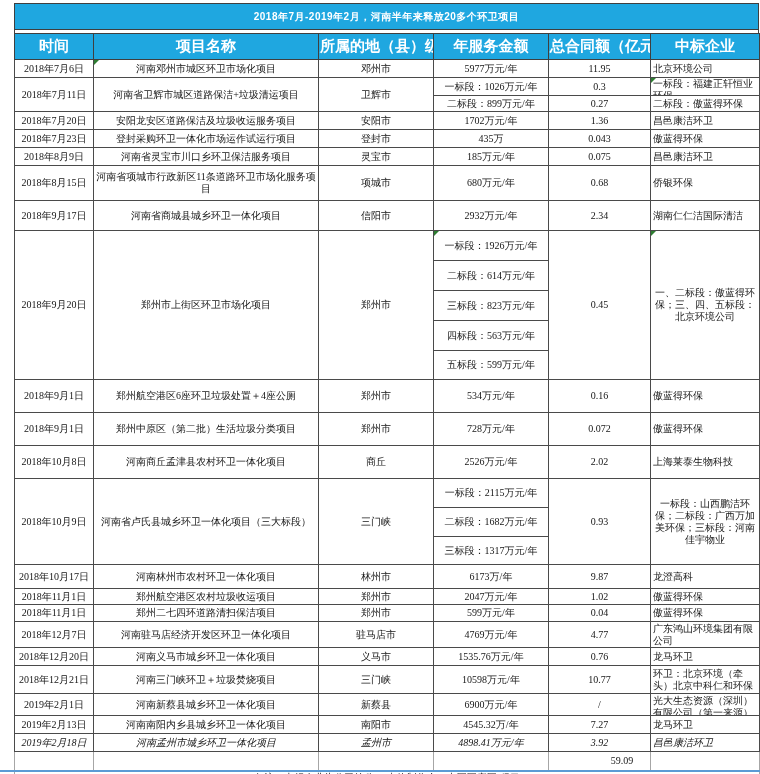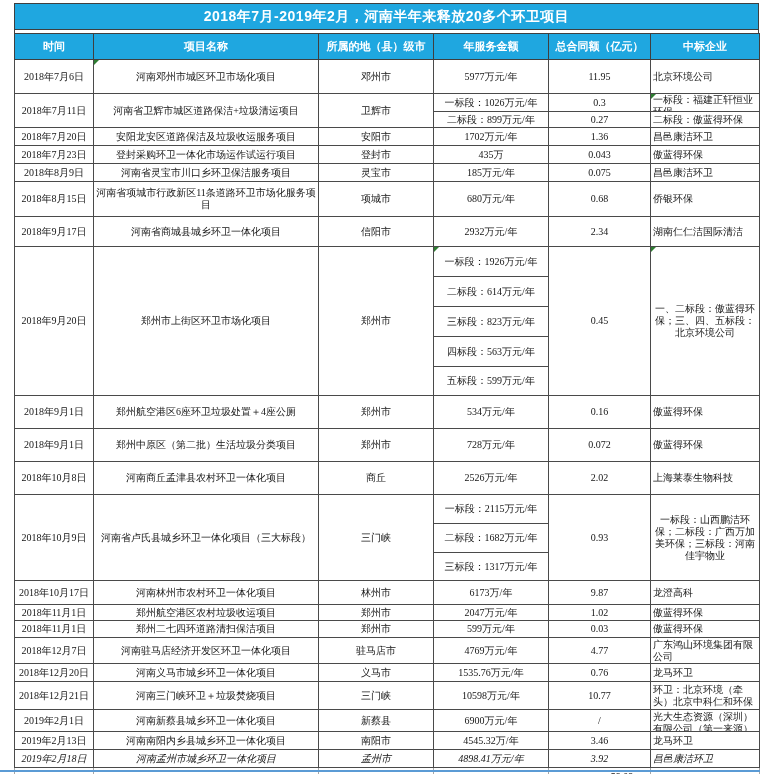--- a/index.html
+++ b/index.html
@@ -5,28 +5,28 @@
   html,body{margin:0;padding:0;}
   body{
     width:760px;height:774px;background:#ffffff;
     font-family:"Liberation Serif","DejaVu Serif",serif;
     -webkit-font-smoothing:antialiased;
   }
   .page{position:relative;width:760px;height:774px;overflow:hidden;background:#fff;}
   .sheet{position:absolute;left:14px;top:3px;width:745px;}
   .title-bar{
     height:25px;line-height:25px;background:#1fa7e0;border:1px solid #3f3f3f;
-    color:#fff;font-weight:bold;font-size:14px;text-align:center;
+    color:#fff;font-weight:bold;font-size:10px;text-align:center;
     font-family:"Liberation Sans","DejaVu Sans",sans-serif;letter-spacing:.5px;
     white-space:nowrap;overflow:hidden;
   }
   .gap{height:3px;border-left:1px solid #3f3f3f;border-right:1px solid #3f3f3f;background:#fff;}
   table{width:745px;border-collapse:collapse;table-layout:fixed;}
   th{
-    background:#1fa7e0;color:#fff;font-size:11px;font-weight:bold;
+    background:#1fa7e0;color:#fff;font-size:15px;font-weight:bold;
     border:1px solid #3f3f3f;height:25px;text-align:center;
     font-family:"Liberation Sans","DejaVu Sans",sans-serif;
     overflow:hidden;white-space:nowrap;padding:0 1px;
   }
   td{
     border:1px solid #4a4a4a;font-size:10px;line-height:12px;text-align:center;
     padding:0 2px;color:#151515;position:relative;overflow:hidden;vertical-align:middle;
   }
   td.winner{text-align:left;}
   td.winner.center{text-align:center;}
@@ -59,21 +59,21 @@
         <tr id="header-row">
             <th>时间</th>
             <th>项目名称</th>
             <th>所属的地（县）级市</th>
             <th>年服务金额</th>
             <th>总合同额（亿元）</th>
             <th>中标企业</th>
           </tr>
       </thead>
       <tbody id="table-body">
-          <tr style="height: 34px;">
+          <tr style="height: 18px;">
             <td>2018年7月6日</td>
             <td class="marker">河南邓州市城区环卫市场化项目</td>
             <td>邓州市</td>
             <td>5977万元/年</td>
             <td>11.95</td>
             <td class="winner">北京环境公司</td>
           </tr>
           <tr style="height: 16px;">
             <td rowspan="2">2018年7月11日</td>
             <td rowspan="2">河南省卫辉市城区道路保洁+垃圾清运项目</td>
@@ -201,21 +201,21 @@
             <td>郑州市</td>
             <td>2047万元/年</td>
             <td>1.02</td>
             <td class="winner">傲蓝得环保</td>
           </tr>
           <tr style="height: 17px;">
             <td>2018年11月1日</td>
             <td>郑州二七四环道路清扫保洁项目</td>
             <td>郑州市</td>
             <td>599万元/年</td>
-            <td>0.03</td>
+            <td>0.04</td>
             <td class="winner">傲蓝得环保</td>
           </tr>
           <tr style="height: 26px; font-family: Liberation Serif, serif;">
             <td>2018年12月7日</td>
             <td>河南驻马店经济开发区环卫一体化项目</td>
             <td>驻马店市</td>
             <td>4769万元/年</td>
             <td>4.77</td>
             <td class="winner">广东鸿山环境集团有限公司</td>
           </tr>
@@ -243,21 +243,21 @@
             <td>/</td>
             <td class="winner">
               <div class="clip" style="height: 20px;">光大生态资源（深圳）有限公司（第一来源）</div>
             </td>
           </tr>
           <tr style="height: 18px;">
             <td>2019年2月13日</td>
             <td>河南南阳内乡县城乡环卫一体化项目</td>
             <td>南阳市</td>
             <td>4545.32万/年</td>
-            <td>3.46</td>
+            <td>7.27</td>
             <td class="winner">龙马环卫</td>
           </tr>
           <tr style="height: 18px; font-style: italic;">
             <td>2019年2月18日</td>
             <td>河南孟州市城乡环卫一体化项目</td>
             <td>孟州市</td>
             <td>4898.41万元/年</td>
             <td>3.92</td>
             <td class="winner">昌邑康洁环卫</td>
           </tr>

